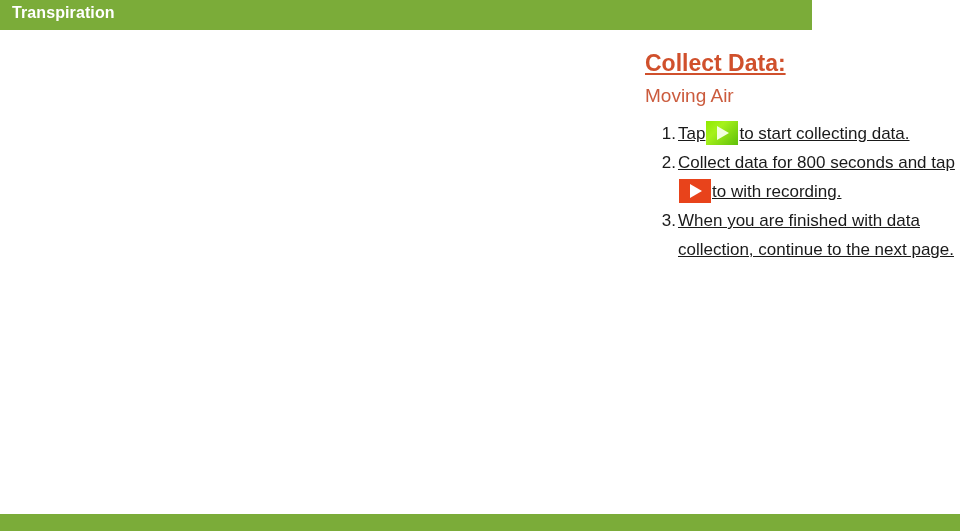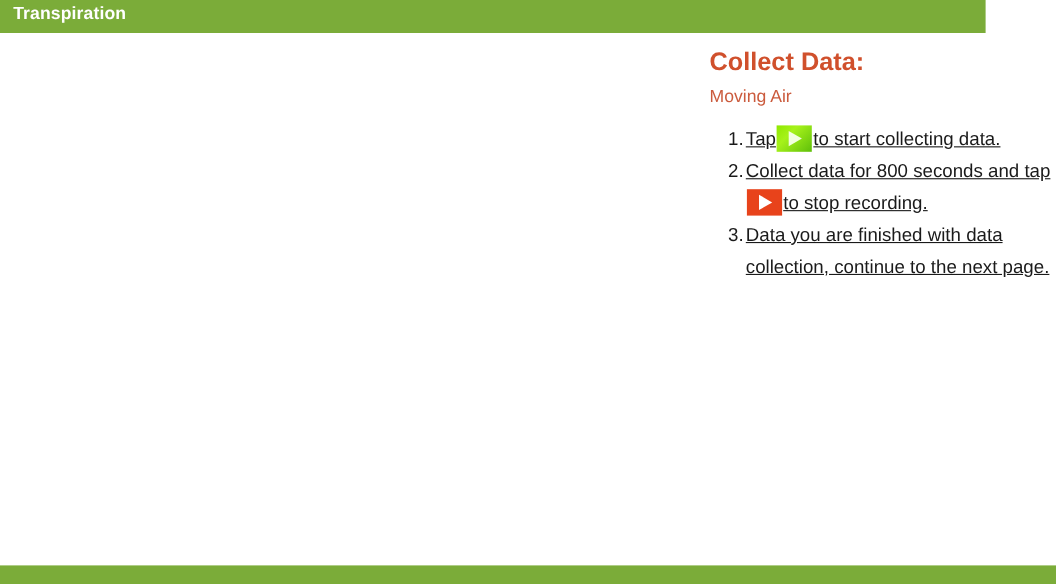--- a/index.html
+++ b/index.html
@@ -13,21 +13,21 @@
     font-family: "Liberation Sans", sans-serif;
     overflow: hidden;
     position: relative;
   }
 
   
   .header-bar {
     position: absolute;
     left: 0;
     top: 0;
-    width: 896px;
+    width: 812px;
     height: 30px;
     background: #7BAC39;
   }
   .header-title {
     position: absolute;
     left: 12px;
     top: 4px;
     font-size: 16px;
     font-weight: bold;
     color: #FFFFFF;
@@ -69,25 +69,26 @@
     left: 640px;
     top: 8px;
     width: 320px;
   }
 
   .title {
     font-size: 23px;
     font-weight: bold;
     color: #D0502C;
     line-height: 30px;
-    margin: 3px 0 0 5px;
+    margin: 10px 0 0 5px;
     white-space: nowrap;
+    text-decoration: underline;
   }
   .subtitle {
-    font-size: 16px;
+    font-size: 19px;
     font-weight: normal;
     color: #CB5B3D;
     line-height: 30px;
     margin: 3px 0 0 5px;
     white-space: nowrap;
   }
 
   
   .steps {
     margin: 8px 0 0 0;
@@ -166,25 +167,25 @@
 
     <ol class="steps">
 
       <li class="step">
         <span class="step-number">1.</span>
         <span class="step-text">Tap</span><span class="play-icon green"><span class="tri"></span></span><span class="step-text">to start collecting data.</span>
       </li>
 
       <li class="step">
         <span class="step-number">2.</span>
-        <span class="step-text">Collect data for 800 seconds and tap</span><span class="play-icon red"><span class="tri"></span></span><span class="step-text">to stop recording.</span>
+        <span class="step-text">Collect data for 800 seconds and tap</span><span class="play-icon red"><span class="tri"></span></span><span class="step-text">to with recording.</span>
       </li>
 
       <li class="step">
         <span class="step-number">3.</span>
-        <span class="step-text">Data you are finished with data collection, continue to the next page.</span>
+        <span class="step-text">When you are finished with data collection, continue to the next page.</span>
       </li>
 
     </ol>
   </div>
 </div>
 
 <div class="footer-bar"></div>
 
 </body></html>

